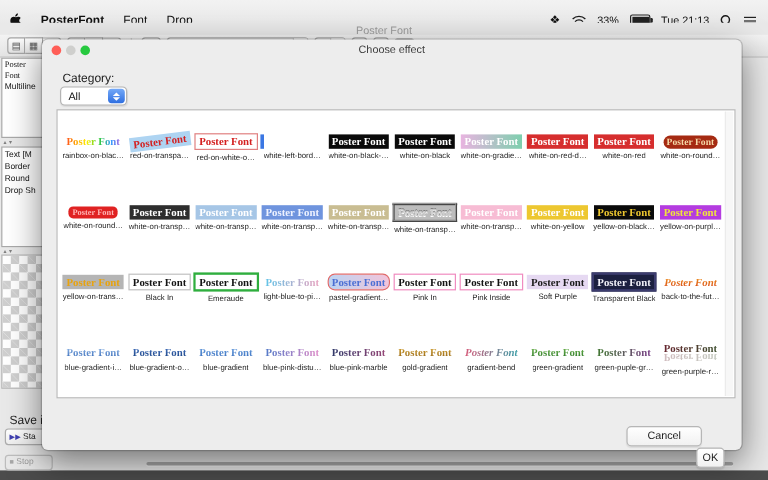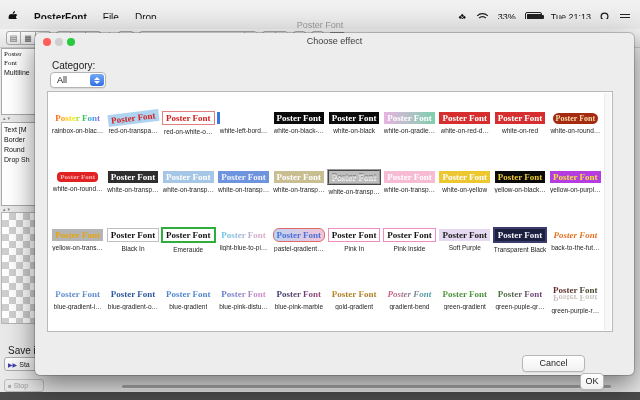--- a/index.html
+++ b/index.html
@@ -36,21 +36,21 @@
   .split{position:absolute;left:3px;font-size:5px;color:#808080;letter-spacing:2px;}
   .box2{position:absolute;left:1px;top:103px;width:36px;height:84px;background:#fff;border:1px solid #a9a9a9;font-size:7px;color:#111;padding:2px;box-sizing:border-box;overflow:hidden;line-height:10px;}
   .checker{position:absolute;left:1px;top:193px;width:37px;height:112px;border:1px solid #b5b5b5;background-color:#fff;background-image:linear-gradient(45deg,#cfcfcf 25%,transparent 25%,transparent 75%,#cfcfcf 75%),linear-gradient(45deg,#cfcfcf 25%,transparent 25%,transparent 75%,#cfcfcf 75%);background-size:14px 14px;background-position:0 0,7px 7px;box-sizing:border-box;}
   .savein{position:absolute;left:8px;top:326px;font-size:10px;color:#222;text-align:center;}
   .startbtn{position:absolute;left:4px;top:338px;width:44px;height:14px;background:linear-gradient(#fff,#eee);border:1px solid #adadad;border-radius:3px;font-size:7px;color:#222;display:flex;align-items:center;gap:2px;padding-left:3px;box-sizing:border-box;}
   .startbtn .pp{color:#3d3db0;font-size:6px;}
   .stopbtn{position:absolute;left:4px;top:360px;width:40px;height:13px;background:#e8e8e8;border:1px solid #bdbdbd;border-radius:3px;font-size:7px;color:#9a9a9a;display:flex;align-items:center;gap:2px;padding-left:3px;box-sizing:border-box;}
   .stopbtn .sq{font-size:6px;color:#a8a8a8;}
   .groove{position:absolute;left:122px;top:366px;width:489px;height:3px;background:#a9a9a9;border-radius:2px;box-shadow:0 1px 0 #f5f5f5;}
   
-  .dialog{position:absolute;left:35px;top:33px;width:583px;height:342px;background:#ededed;border-radius:5px;box-shadow:0 10px 28px rgba(0,0,0,.5),0 0 0 1px rgba(0,0,0,.18);z-index:5;padding-left:16px;}
+  .dialog{position:absolute;left:35px;top:33px;width:583px;height:342px;background:#ededed;border-radius:5px;box-shadow:0 10px 28px rgba(0,0,0,.5),0 0 0 1px rgba(0,0,0,.18);z-index:5;}
   .dlg-title{position:absolute;top:3px;left:0;right:0;text-align:center;font-size:9px;color:#3d3d3d;}
   .light{position:absolute;top:5px;width:8px;height:8px;border-radius:50%;}
   .cat-label{position:absolute;left:17px;top:27px;font-size:10px;color:#1b1b1b;}
   .cat-select{position:absolute;left:15px;top:39px;width:56px;height:16px;background:#fff;border:1px solid #b4b4b4;border-radius:4px;font-size:9px;color:#111;display:flex;align-items:center;padding-left:6px;box-sizing:border-box;box-shadow:0 1px 1px rgba(0,0,0,.08);}
   .cat-step{position:absolute;right:1px;top:1px;bottom:1px;width:14px;border-radius:3px;background:linear-gradient(#74a9f8,#2f6fe0);display:flex;flex-direction:column;align-items:center;justify-content:center;gap:1px;}
   .tri-up{width:0;height:0;border-left:3px solid transparent;border-right:3px solid transparent;border-bottom:3px solid #fff;}
   .tri-dn{width:0;height:0;border-left:3px solid transparent;border-right:3px solid transparent;border-top:3px solid #fff;}
   .grid-wrap{position:absolute;left:12px;top:58px;width:566px;height:241px;background:#fff;border:1px solid #b9b9b9;box-sizing:border-box;}
   .scrolltrack{position:absolute;right:1px;top:1px;bottom:1px;width:6px;background:#f7f7f7;border-left:1px solid #ebebeb;}
   .effects-grid{position:absolute;left:2px;top:2px;right:9px;bottom:2px;display:grid;grid-template-columns:repeat(10,1fr);grid-auto-rows:58.5px;}
@@ -67,21 +67,21 @@
 
 <div class="screen">
 
   <div class="menubar">
     <div class="mitem">
       <svg width="10" height="12" viewBox="0 0 10 12">
           <path fill="#111" d="M6.4 1.9c.4-.5.7-1.2.6-1.9-.6.1-1.3.4-1.7 1-.4.4-.7 1.1-.6 1.8.7 0 1.3-.4 1.7-.9zM8 6.3c0-1 .5-1.8 1.3-2.3-.5-.7-1.3-1.1-2.2-1.1-.8 0-1.3.4-1.8.4-.5 0-1.1-.4-1.8-.4C1.8 2.9.6 4.1.6 6.2c0 1.3.5 2.7 1.1 3.6.5.8 1 1.4 1.7 1.4s1-.4 1.8-.4c.8 0 1 .4 1.8.4s1.2-.7 1.7-1.4c.4-.5.6-1 .8-1.6-1-.4-1.5-1.3-1.5-1.9z"></path>
         </svg>
     </div>
     <div class="mitem app">PosterFont</div>
-    <div class="mitem">File</div>
+    <div class="mitem">Font</div>
     <div class="mitem">Drop</div>
     <div class="mspacer"></div>
     <div class="status">
       <span style="font-size:10px;">❖</span>
       <svg width="13" height="10" viewBox="0 0 13 10">
           <path d="M1.2 3.8 A7.5 7.5 0 0 1 11.8 3.8" stroke="#1a1a1a" stroke-width="1.1" fill="none"></path>
           <path d="M3.2 6 A4.6 4.6 0 0 1 9.8 6" stroke="#1a1a1a" stroke-width="1.1" fill="none"></path>
           <circle cx="6.5" cy="8.4" r="1.3" fill="#1a1a1a"></circle>
         </svg>
       <span>33%</span>

